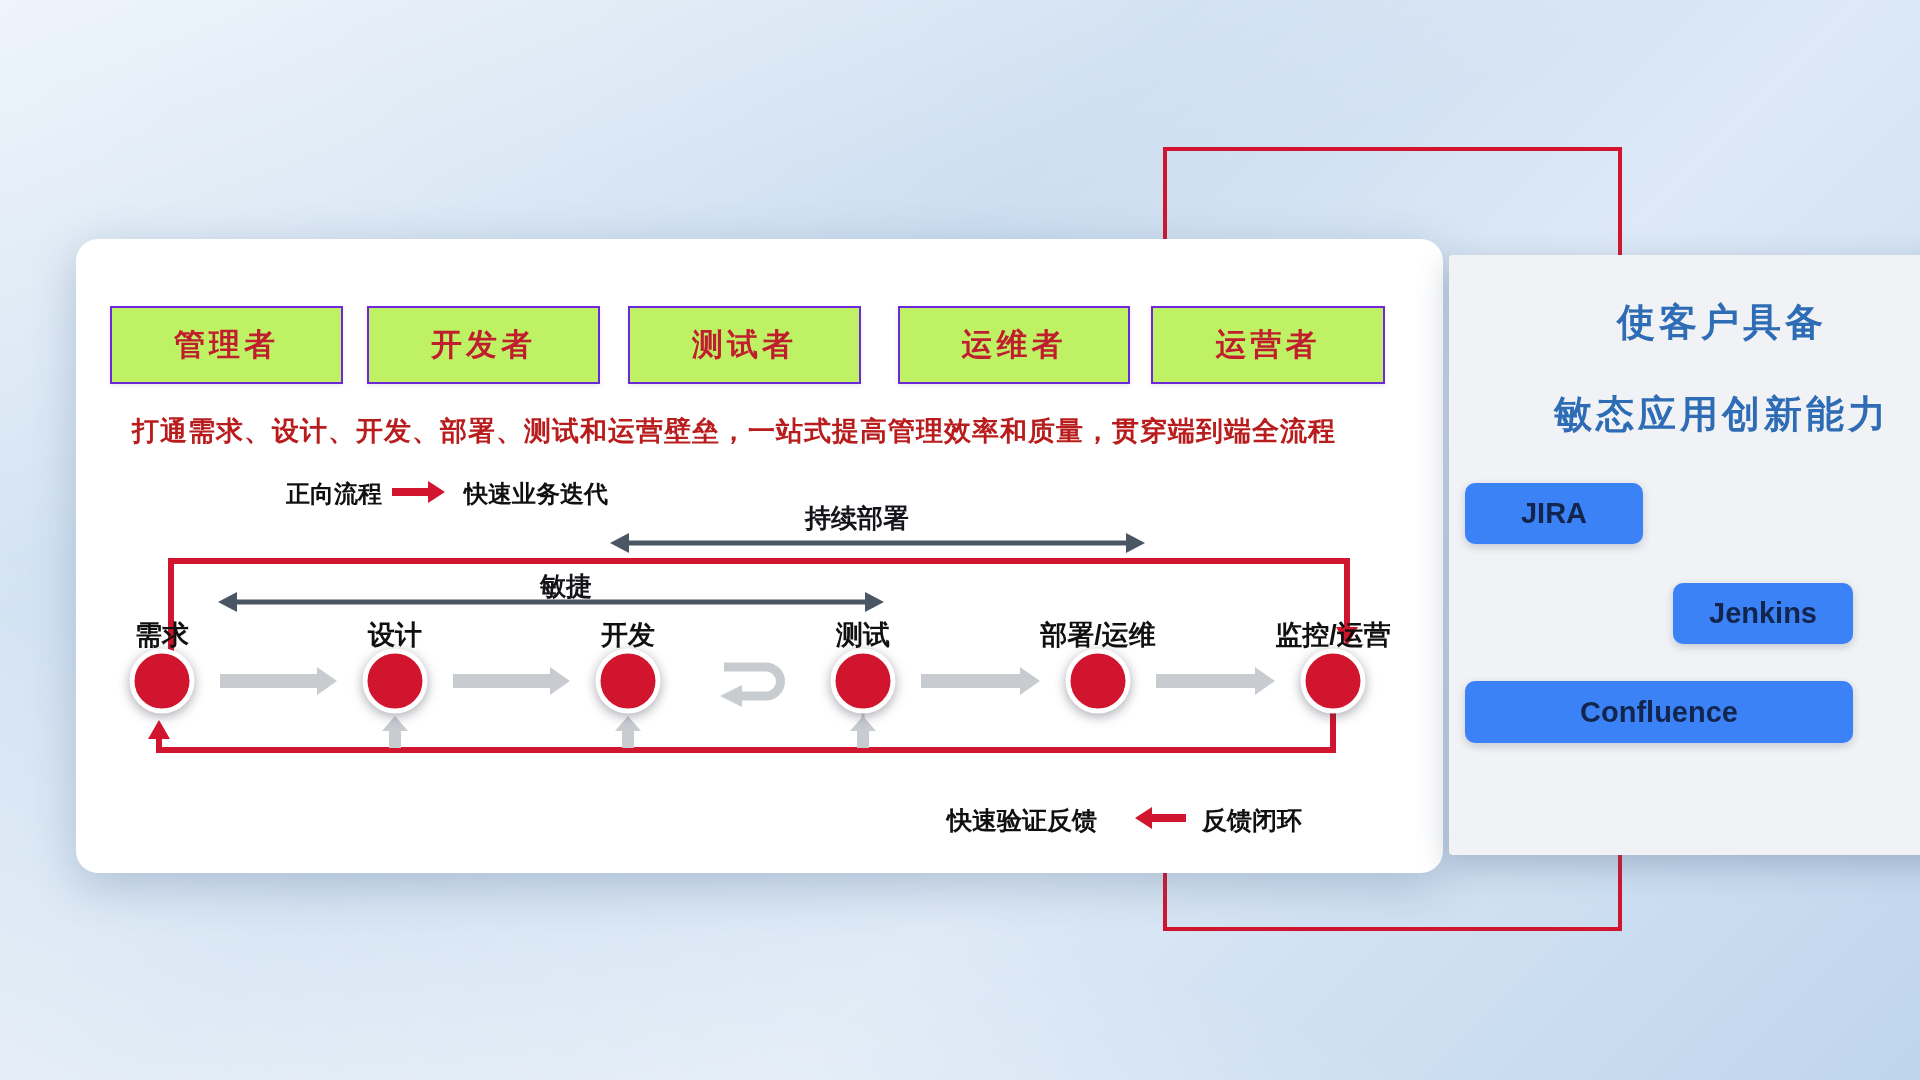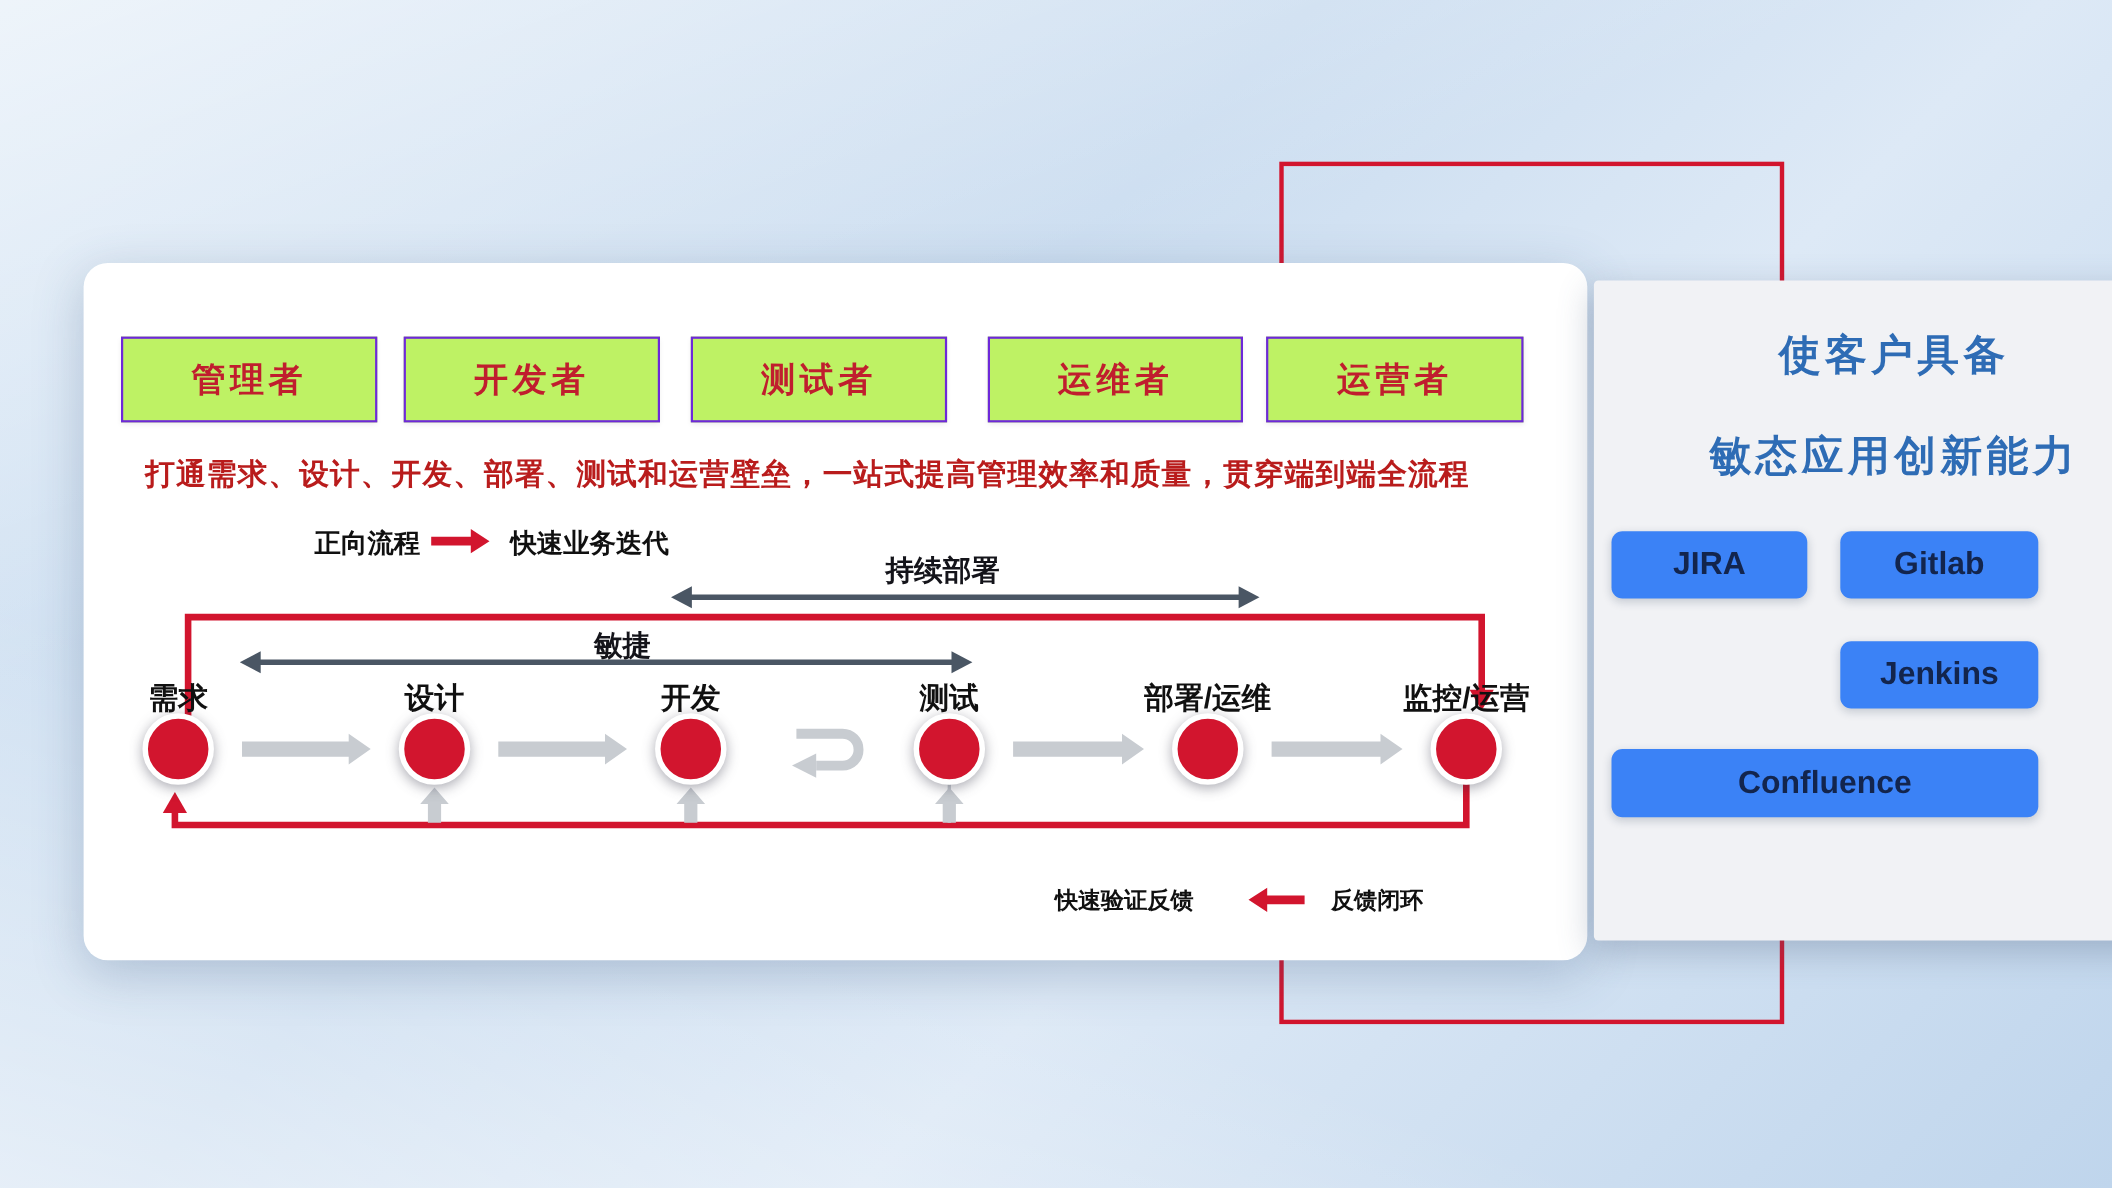--- a/index.html
+++ b/index.html
@@ -25,21 +25,21 @@
   .subtitle{position:absolute;left:56px;top:174px;width:1290px;font-size:27px;font-weight:bold;
     color:#b91c1c;letter-spacing:1px;white-space:nowrap;}
 
   .flow-svg{position:absolute;left:0;top:0;width:1367px;height:634px;}
   .node-circle{filter:drop-shadow(0 3px 6px rgba(40,40,60,.4));}
 
   .lbl{position:absolute;transform:translateX(-50%);white-space:nowrap;font-weight:bold;color:#101010;}
   .legend-txt{font-size:24px;top:239px;}
   .span-txt{font-size:26px;color:#14141a;}
   .node-label{font-size:27px;top:378px;}
-  .legend2-txt{font-size:21px;top:565px;}
+  .legend2-txt{font-size:25px;top:565px;}
 
   .panel{position:absolute;left:1449px;top:255px;width:518px;height:600px;background:#f1f2f5;
     border-radius:4px;box-shadow:0 10px 32px rgba(70,90,120,.32);z-index:3;padding-left:28px;}
   .panel-title{position:absolute;left:0;width:100%;text-align:center;font-size:38px;font-weight:bold;
     color:#2e6cb5;letter-spacing:4px;white-space:nowrap;}
   .pt1{top:42px}.pt2{top:134px}
   .tool{position:absolute;height:61px;background:#3b82f6;border-radius:10px;
     box-shadow:0 3px 9px rgba(20,40,70,.2);display:flex;align-items:center;justify-content:center;
     font-size:29px;font-weight:bold;color:#13254d;}
   .t0{left:16px;top:228px;width:178px}.t1{left:224px;top:228px;width:180px}
@@ -118,18 +118,17 @@
     <div class="lbl node-label" style="left:1257px">监控/运营</div>
 
     <div class="lbl legend2-txt" style="left:946px">快速验证反馈</div>
     <div class="lbl legend2-txt" style="left:1176px">反馈闭环</div>
   </div>
 
   <div class="panel">
     <div class="panel-title pt1">使客户具备</div>
     <div class="panel-title pt2">敏态应用创新能力</div>
     <div class="tool t0">JIRA</div>
-    <div class="tool t1">Gitlab</div>
     <div class="tool t3">Jenkins</div>
     <div class="tool t4">Confluence</div>
   </div>
 
 </div>
 
 </body></html>

